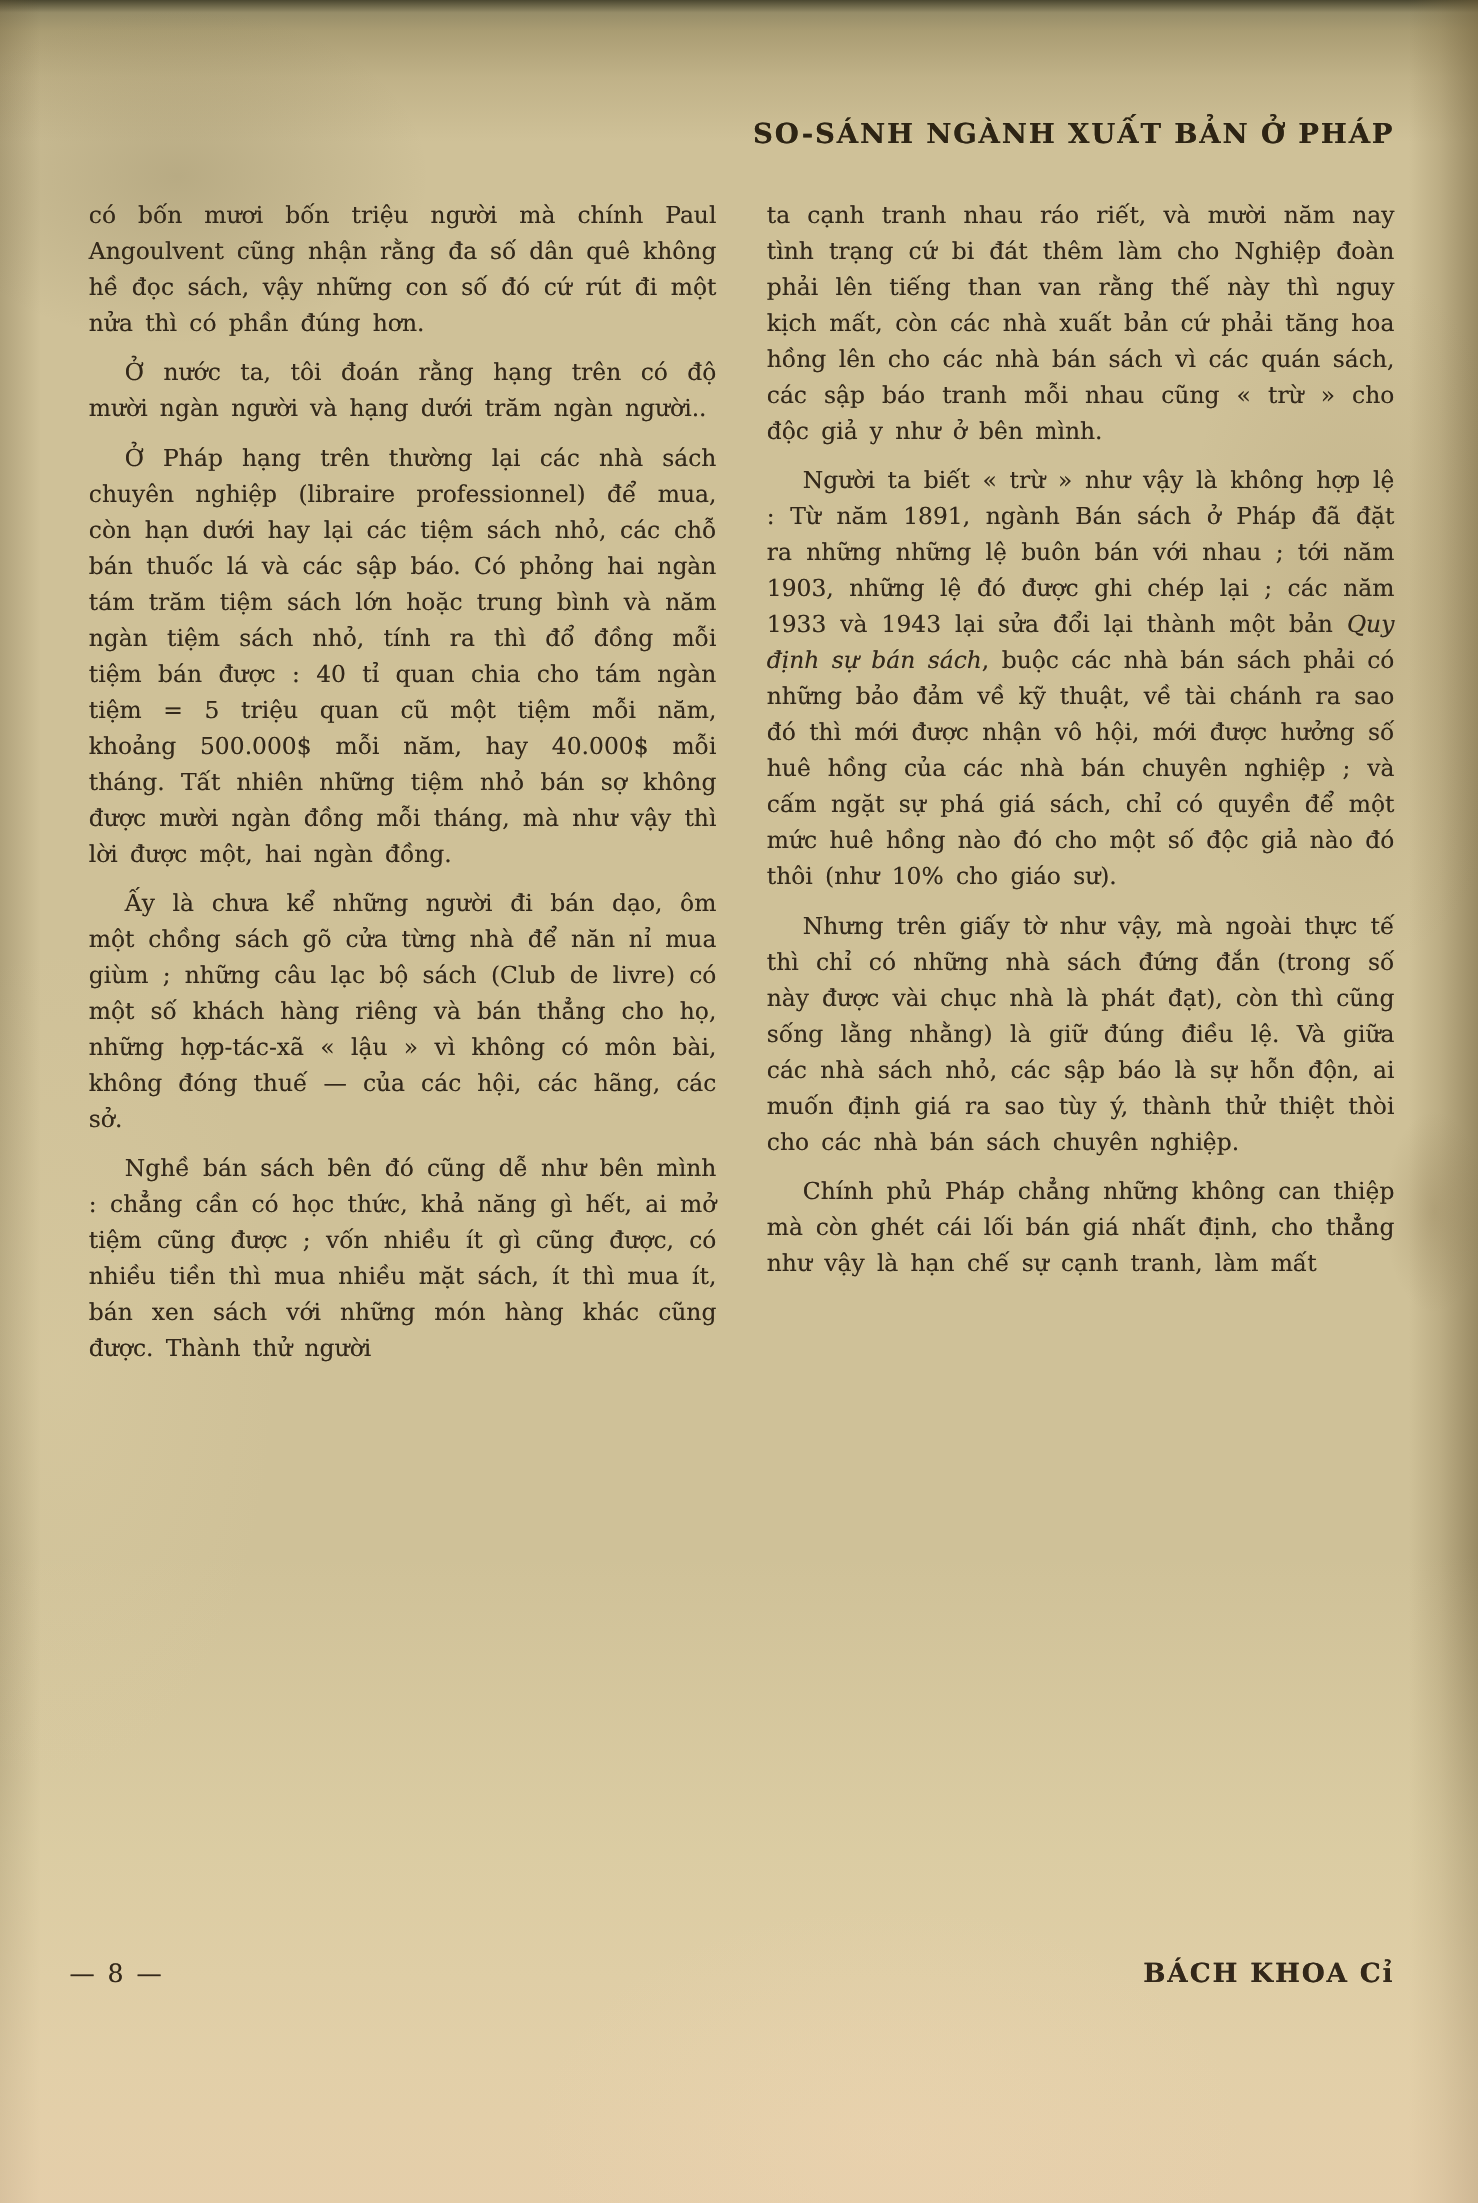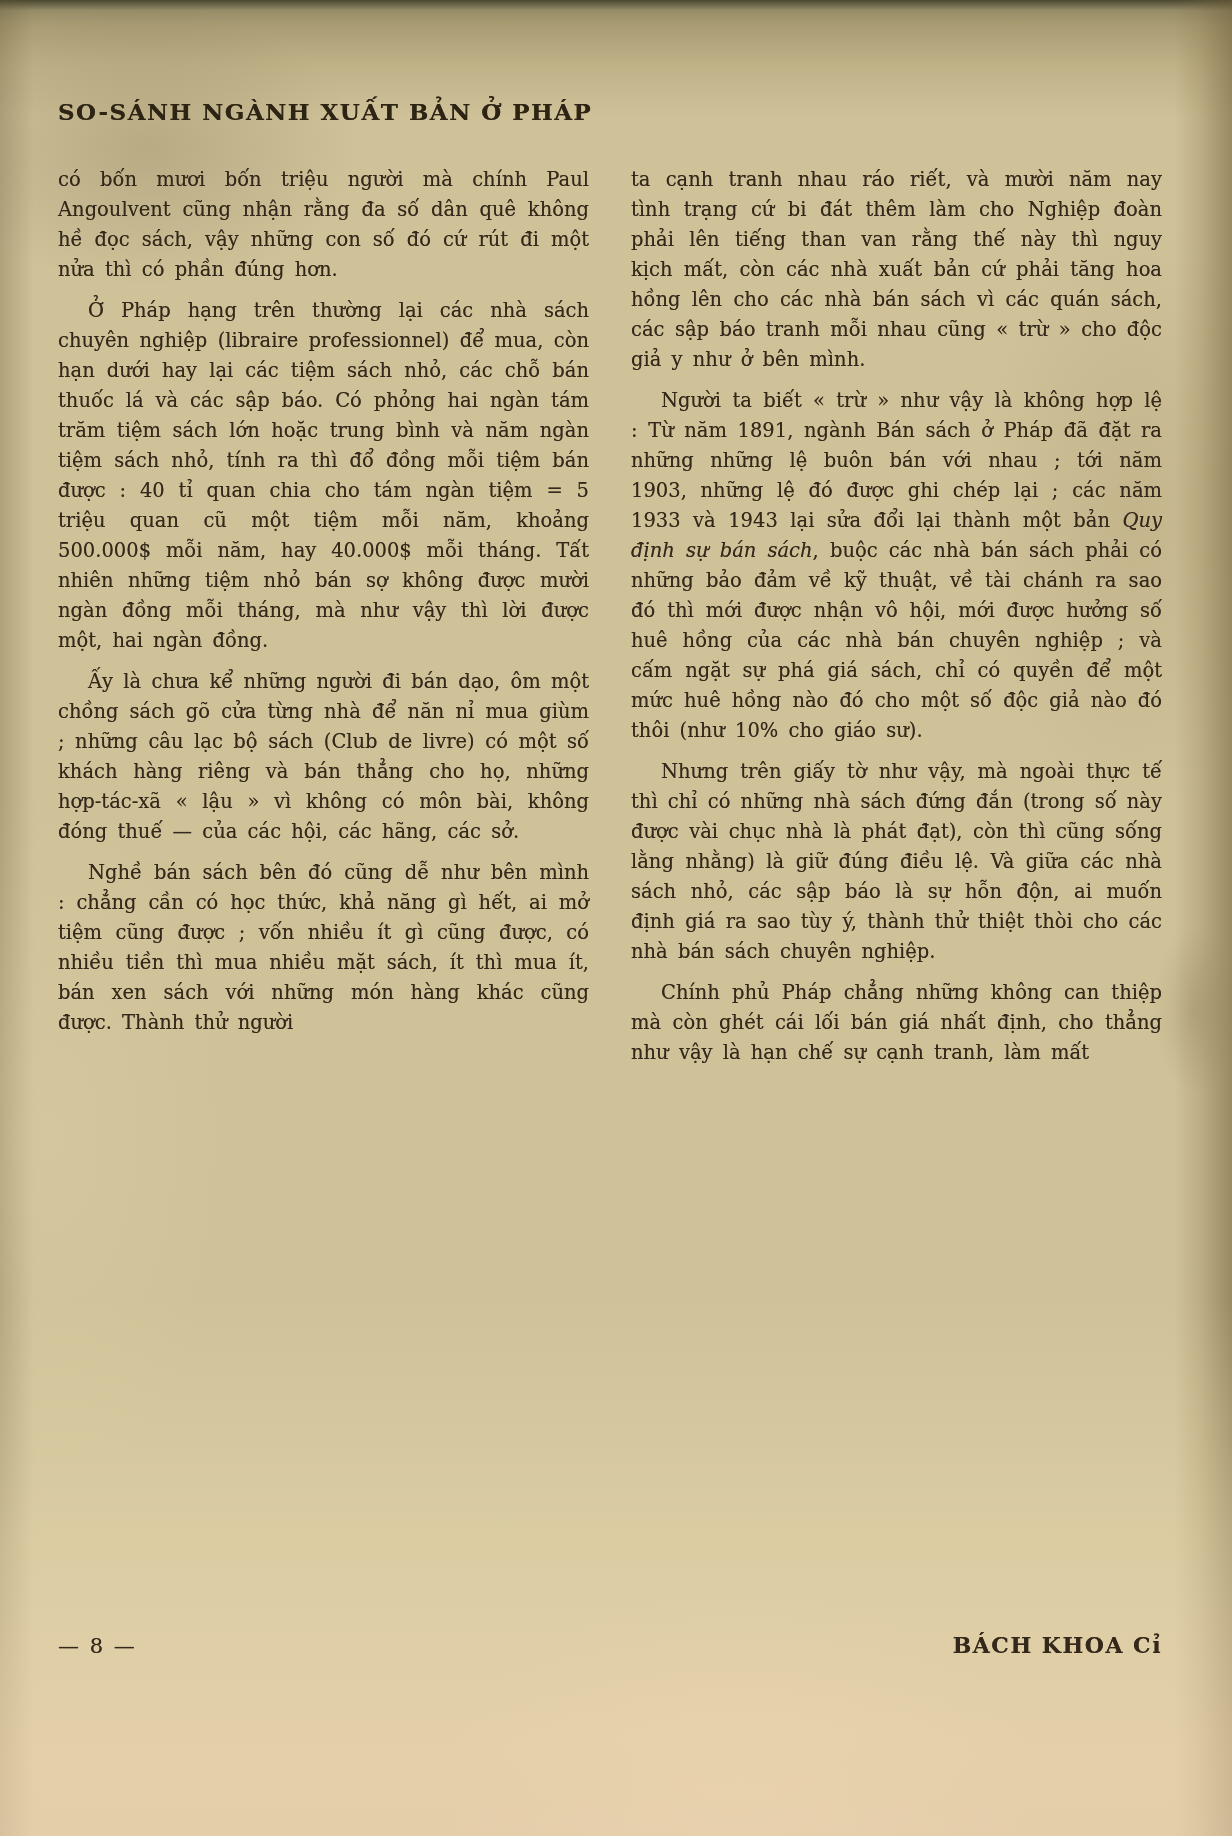--- a/index.html
+++ b/index.html
@@ -54,30 +54,31 @@
       radial-gradient(60px 120px at 97% 55%, rgba(120,100,60,0.22), transparent 70%);
   }
   .content {
     position: absolute;
     left: 58px;
     top: 98px;
     width: 1104px;
   }
   .page-title {
     margin: 0 0 40px 0;
-    text-align: left;
+    text-align: right;
     font-size: 23px;
     font-weight: bold;
     letter-spacing: 1.5px;
     color: #2d2414;
     text-shadow: 0 0 0.5px rgba(45,36,20,0.7);
   }
   .columns {
     display: flex;
     gap: 42px;
+    margin-left: 16px;
   }
   .col {
     width: 531px;
     font-size: 19.5px;
     line-height: 30px;
     color: var(--ink, #33281a);
     text-align: justify;
     word-spacing: 4px;
     text-shadow: 0 0 0.5px rgba(51,40,26,0.55);
   }
@@ -120,20 +121,21 @@
   <div class="left-band"></div>
   <div class="right-band"></div>
   <div class="bottom-glow"></div>
   <div class="stains"></div>
 
   <div class="content">
     <h1 class="page-title">SO-SÁNH NGÀNH XUẤT BẢN Ở PHÁP</h1>
     <div class="columns">
       <div class="col" id="col-left">
           <p>có bốn mươi bốn triệu người mà chính Paul Angoulvent cũng nhận rằng đa số dân quê không hề đọc sách, vậy những con số đó cứ rút đi một nửa thì có phần đúng hơn.</p>
+          <p>Ở nước ta, tôi đoán rằng hạng trên có độ mười ngàn người và hạng dưới trăm ngàn người..</p>
           <p>Ở Pháp hạng trên thường lại các nhà sách chuyên nghiệp (libraire professionnel) để mua, còn hạn dưới hay lại các tiệm sách nhỏ, các chỗ bán thuốc lá và các sập báo. Có phỏng hai ngàn tám trăm tiệm sách lớn hoặc trung bình và năm ngàn tiệm sách nhỏ, tính ra thì đổ đồng mỗi tiệm bán được : 40 tỉ quan chia cho tám ngàn tiệm = 5 triệu quan cũ một tiệm mỗi năm, khoảng 500.000$ mỗi năm, hay 40.000$ mỗi tháng. Tất nhiên những tiệm nhỏ bán sợ không được mười ngàn đồng mỗi tháng, mà như vậy thì lời được một, hai ngàn đồng.</p>
           <p>Ấy là chưa kể những người đi bán dạo, ôm một chồng sách gõ cửa từng nhà để năn nỉ mua giùm ; những câu lạc bộ sách (Club de livre) có một số khách hàng riêng và bán thẳng cho họ, những hợp-tác-xã « lậu » vì không có môn bài, không đóng thuế — của các hội, các hãng, các sở.</p>
           <p>Nghề bán sách bên đó cũng dễ như bên mình : chẳng cần có học thức, khả năng gì hết, ai mở tiệm cũng được ; vốn nhiều ít gì cũng được, có nhiều tiền thì mua nhiều mặt sách, ít thì mua ít, bán xen sách với những món hàng khác cũng được. Thành thử người</p>
         </div>
       <div class="col" id="col-right">
           <p>ta cạnh tranh nhau ráo riết, và mười năm nay tình trạng cứ bi đát thêm làm cho Nghiệp đoàn phải lên tiếng than van rằng thế này thì nguy kịch mất, còn các nhà xuất bản cứ phải tăng hoa hồng lên cho các nhà bán sách vì các quán sách, các sập báo tranh mỗi nhau cũng « trừ » cho độc giả y như ở bên mình.</p>
           <p><span>Người ta biết « trừ » như vậy là không hợp lệ : Từ năm 1891, ngành Bán sách ở Pháp đã đặt ra những những lệ buôn bán với nhau ; tới năm 1903, những lệ đó được ghi chép lại ; các năm 1933 và 1943 lại sửa đổi lại thành một bản </span><span class="italic">Quy định sự bán sách</span><span>, buộc các nhà bán sách phải có những bảo đảm về kỹ thuật, về tài chánh ra sao đó thì mới được nhận vô hội, mới được hưởng số huê hồng của các nhà bán chuyên nghiệp ; và cấm ngặt sự phá giá sách, chỉ có quyền để một mức huê hồng nào đó cho một số độc giả nào đó thôi (như 10% cho giáo sư).</span></p>
           <p>Nhưng trên giấy tờ như vậy, mà ngoài thực tế thì chỉ có những nhà sách đứng đắn (trong số này được vài chục nhà là phát đạt), còn thì cũng sống lằng nhằng) là giữ đúng điều lệ. Và giữa các nhà sách nhỏ, các sập báo là sự hỗn độn, ai muốn định giá ra sao tùy ý, thành thử thiệt thòi cho các nhà bán sách chuyên nghiệp.</p>
           <p>Chính phủ Pháp chẳng những không can thiệp mà còn ghét cái lối bán giá nhất định, cho thẳng như vậy là hạn chế sự cạnh tranh, làm mất</p>
         </div>

